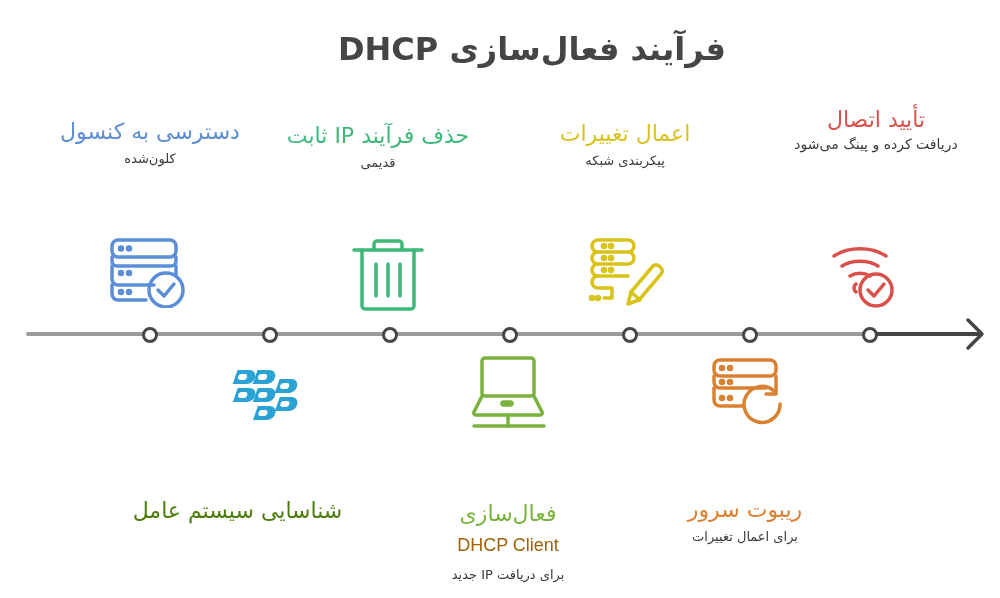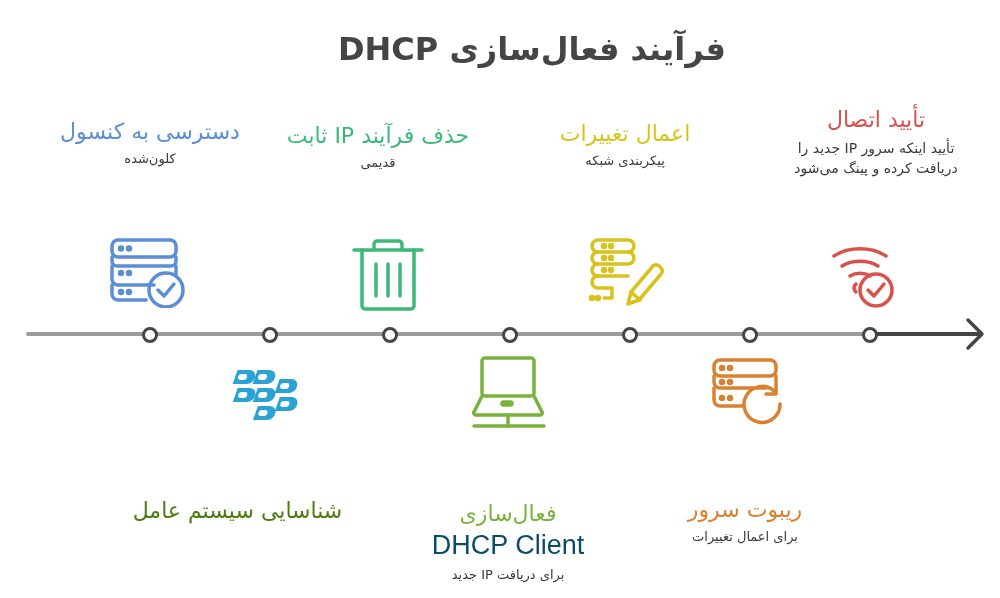--- a/index.html
+++ b/index.html
@@ -95,21 +95,21 @@
 
 <svg class="icon" style="left:470px; top:354px;" width="80" height="76" viewBox="0 0 80 76" fill="none" stroke="#79b33e" stroke-width="3.5" stroke-linecap="round" stroke-linejoin="round">
   <rect x="12" y="4" width="52" height="38" rx="3"></rect>
   <path d="M12 42 l-8 16 a2 2 0 0 0 2 3 h64 a2 2 0 0 0 2 -3 l-8 -16"></path>
   <rect x="32" y="48" width="10" height="3" rx="1.5" fill="#79b33e"></rect>
   <line x1="38" y1="61" x2="38" y2="72"></line>
   <line x1="4" y1="72" x2="74" y2="72"></line>
 </svg>
 <div class="step-label" style="left:398px; top:500px; width:220px;">
   <div class="step-title" style="color:#79b33e;">فعال‌سازی</div>
-  <div class="step-title" style="color:#0c4a6e; font-size:27px; line-height:34px; font-family:'Liberation Sans', sans-serif;">DHCP Client</div>
+  <div class="step-title" style="color:#a16207; font-size:18px; line-height:34px; font-family:'Liberation Sans', sans-serif;">DHCP Client</div>
   <div class="step-desc">برای دریافت IP جدید</div>
 </div>
 
 <div class="step-label" style="left:530px; top:120px; width:190px;">
   <div class="step-title" style="color:#d9c21c;">اعمال تغییرات</div>
   <div class="step-desc">پیکربندی  شبکه</div>
 </div>
 <svg class="icon" style="left:588px; top:238px;" width="80" height="72" viewBox="0 0 80 72" fill="none" stroke="#d9c21c" stroke-width="3.5" stroke-linecap="round" stroke-linejoin="round">
   <path d="M10 2 h30 a6 6 0 0 1 0 12 h-30 a6 6 0 0 1 0 -12 z"></path>
   <path d="M10 14 a6 6 0 0 0 0 12 h30 a6 6 0 0 0 0 -12"></path>
@@ -142,21 +142,20 @@
   <path d="M70 48 a18 18 0 1 1 -6 -13"></path>
   <polyline points="66,28 66,38 56,38"></polyline>
 </svg>
 <div class="step-label" style="left:650px; top:496px; width:190px;">
   <div class="step-title" style="color:#d98131;">ریبوت سرور</div>
   <div class="step-desc">برای اعمال تغییرات</div>
 </div>
 
 <div class="step-label" style="left:766px; top:106px; width:220px;">
   <div class="step-title" style="color:#d9514a;">تأیید اتصال</div>
-  <div class="step-desc" style="font-size:14px; line-height:20px;">تأیید اینکه سرور IP جدید را</div>
   <div class="step-desc" style="font-size:14px; line-height:20px; margin-top:0;">دریافت کرده و پینگ می‌شود</div>
 </div>
 <svg class="icon" style="left:830px; top:236px;" width="80" height="76" viewBox="0 0 80 76" fill="none" stroke="#d9514a" stroke-width="3.5" stroke-linecap="round" stroke-linejoin="round">
   <path d="M4 20 a40 30 0 0 1 52 0"></path>
   <path d="M12 30 a28 20 0 0 1 36 0"></path>
   <path d="M20 40 a16 12 0 0 1 20 0"></path>
   <path d="M26 48 a5 5 0 0 0 0 8"></path>
   <circle cx="46" cy="54" r="16"></circle>
   <polyline points="38,54 44,60 54,48"></polyline>
 </svg>

